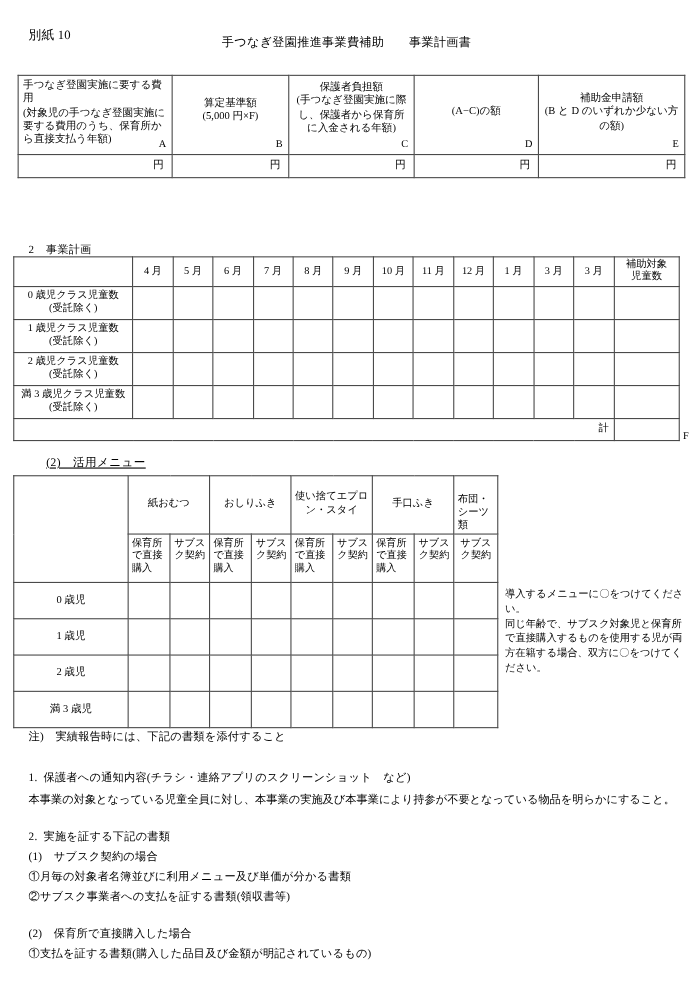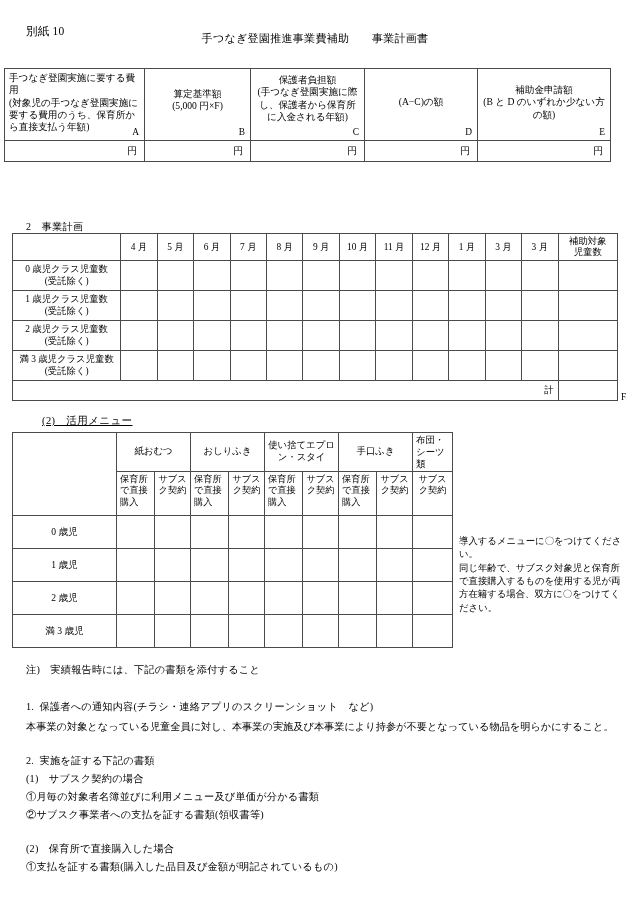--- a/index.html
+++ b/index.html
@@ -67,21 +67,21 @@
     font-weight: normal;
     font-size: 9.6px;
     line-height: 1.28;
     padding: 1px 2px;
     vertical-align: middle;
     text-align: center;
     box-sizing: border-box;
   }
 
   
-  #t-cost { left: 4px; top: 68px; width: 606px; }
+  #t-cost { left: 16px; top: 68px; width: 606px; }
   #t-cost td.head {
     vertical-align: top;
     padding: 3px 4px 0 4px;
     height: 72px;
     position: relative;
   }
   #t-cost .head-inner {
     display: block;
     white-space: pre-line;
     text-align: center;
@@ -130,21 +130,21 @@
   #t-menu { left: 12px; top: 432px; width: 440px; }
   #t-menu td.cat {
     height: 37px;
     font-size: 9.4px;
     line-height: 1.25;
     white-space: pre-line;
     vertical-align: middle;
   }
   #t-menu td.cat-top {
     vertical-align: top;
-    padding-top: 2px;
+    padding-top: 16px;
     text-align: left;
     padding-left: 3px;
   }
   #t-menu td.sub {
     height: 44px;
     font-size: 9.2px;
     line-height: 1.22;
     white-space: pre-line;
     vertical-align: top;
     padding-top: 2px;

